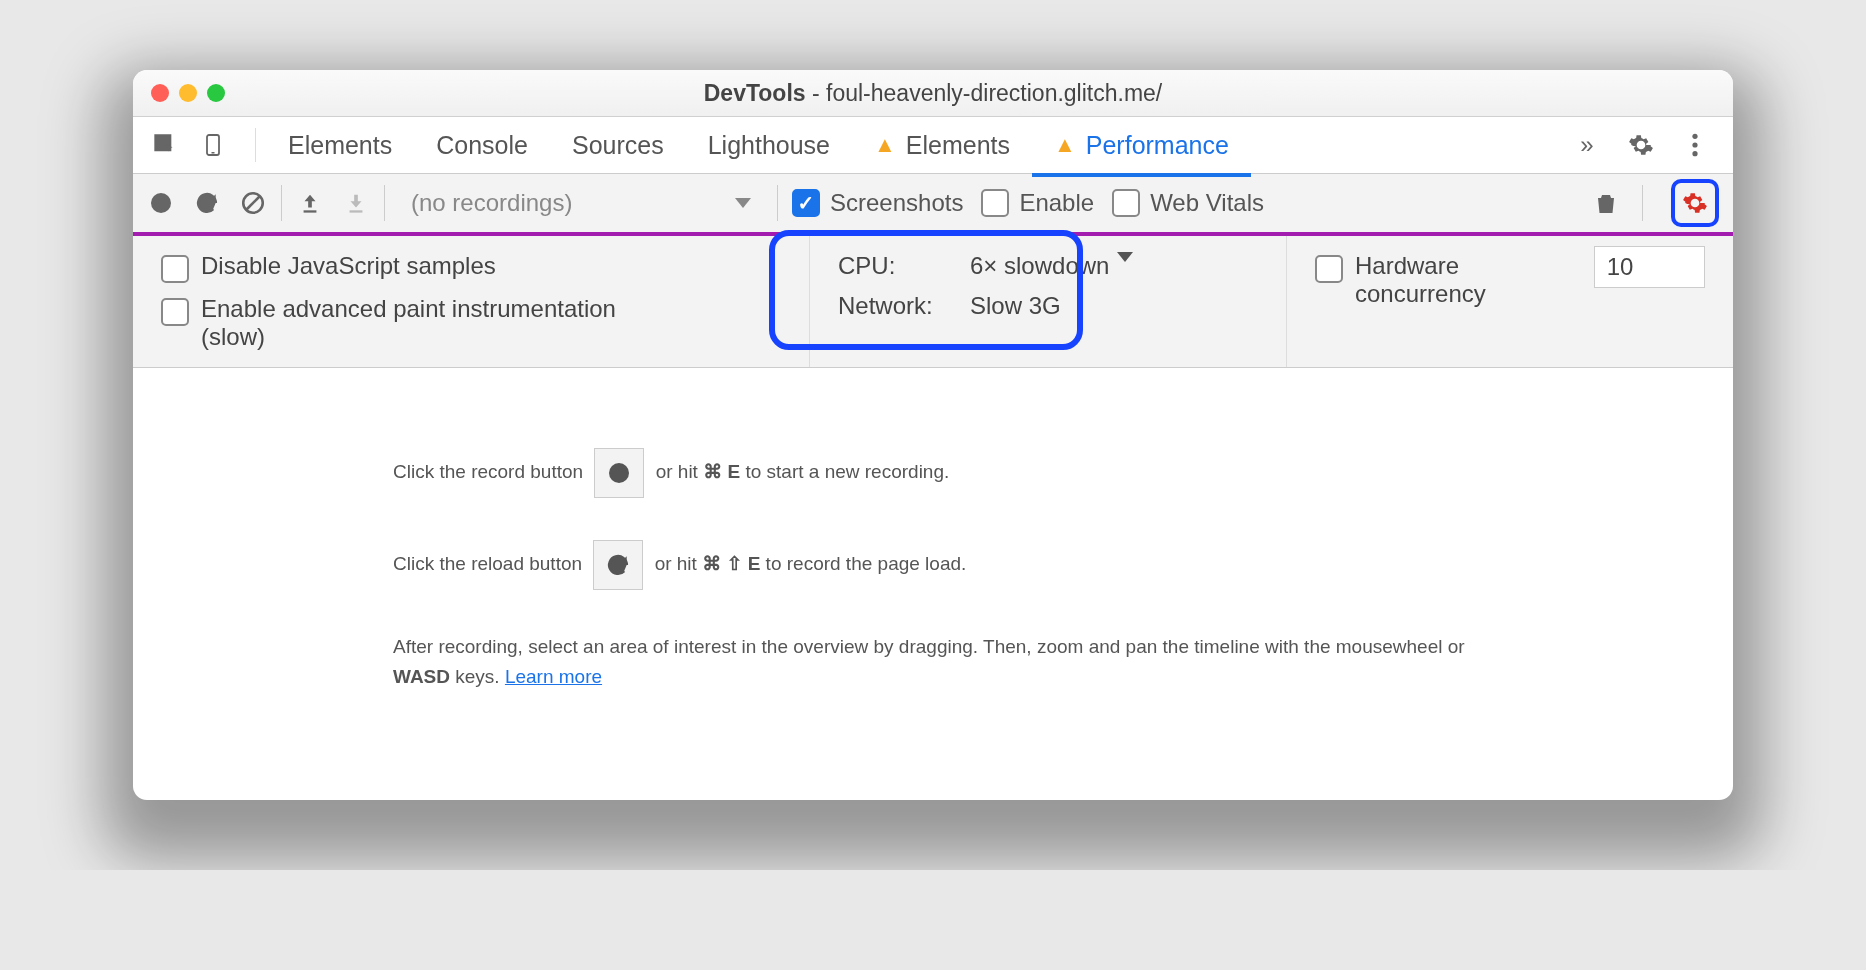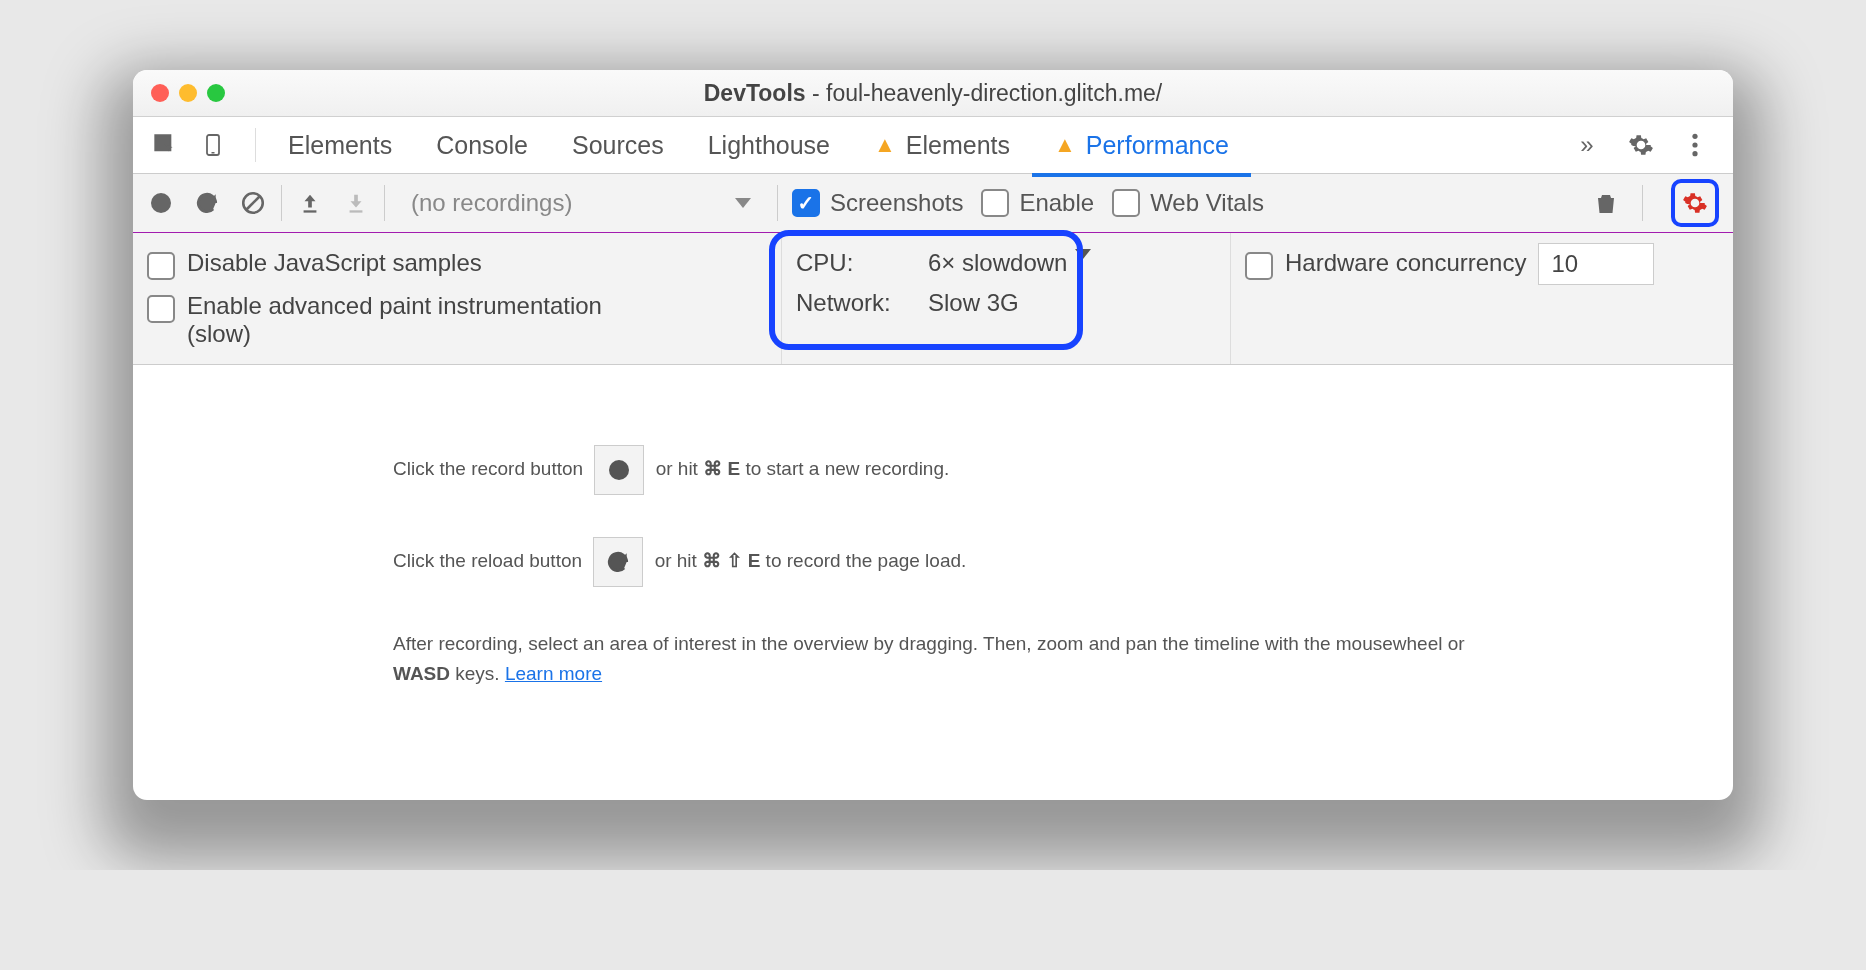--- a/index.html
+++ b/index.html
@@ -12,35 +12,35 @@
 .title b{font-weight:600}
 
 .tabs{height:56px;display:flex;align-items:center;border-bottom:1px solid #ccc;font-size:25px;color:#555}
 .tabs .lead{display:flex;gap:22px;margin:0 26px 0 18px;align-items:center}
 .tabs .tabitem{padding:0 22px;height:56px;display:flex;align-items:center;gap:10px;cursor:pointer}
 .tabs .tabitem.sel{color:#1a73e8;border-bottom:4px solid #1a73e8;padding-top:4px}
 .tabs .tail{margin-left:auto;display:flex;align-items:center;gap:26px;margin-right:24px}
 .warn{color:#f5a623;font-size:22px}
 .icbtn{width:28px;height:28px;display:flex;align-items:center;justify-content:center;color:#666;cursor:pointer}
 
-.toolbar{height:58px;display:flex;align-items:center;border-bottom:1px solid #a21caf;background:#f3f3f3;font-size:24px;color:#555;padding:0 14px}
+.toolbar{height:58px;display:flex;align-items:center;border-bottom:4px solid #a21caf;background:#f3f3f3;font-size:24px;color:#555;padding:0 14px}
 .toolbar .seg{display:flex;align-items:center;gap:18px}
 .toolbar .vdiv{width:1px;height:36px;background:#ccc;margin:0 14px}
 .recdrop{display:flex;align-items:center;gap:12px;color:#888;font-style:italic;height:40px;padding:0 12px}
 .recdrop span{font-style:normal;color:#888}
 .caret{border-left:8px solid transparent;border-right:8px solid transparent;border-top:10px solid #888;width:0;height:0}
 .cbox{width:24px;height:24px;border:2px solid #888;border-radius:5px;display:inline-flex;align-items:center;justify-content:center;background:#fff}
 .cbox.checked{background:#1a73e8;border-color:#1a73e8;color:#fff;font-size:20px;font-weight:bold}
 .cblabel{display:flex;gap:10px;align-items:center;cursor:pointer}
 .toolbar .right{margin-left:auto;display:flex;align-items:center;gap:22px}
 .trash{color:#666}
 .panelgear{width:40px;height:40px;border:4px solid #1743ff;border-radius:10px;display:flex;align-items:center;justify-content:center;color:#d93025;margin-left:6px}
 
 .capture{background:#f3f3f3;border-bottom:1px solid #ccc;font-size:24px;color:#444;display:flex}
-.capture .col{padding:10px 14px}
+.capture .col{padding:10px 28px}
 .capture .cL{flex:0 0 620px}
 .capture .cM{flex:0 0 420px;border-left:1px solid #ddd;border-right:1px solid #ddd}
 .capture .cR{flex:1;display:flex;align-items:flex-start}
 .capture .cbitem{display:flex;gap:12px;align-items:flex-start;padding:6px 0;cursor:pointer}
 .capture .cbitem .cbox{margin-top:3px;flex-shrink:0}
 .hl{position:absolute;border:6px solid #1743ff;border-radius:20px;pointer-events:none}
 .capture .row{display:flex;align-items:center;gap:12px;padding:6px 0}
 .capture label.lab{min-width:120px}
 .sel{display:flex;align-items:flex-start;gap:8px}
 .sel .caret{border-top:10px solid #555}

